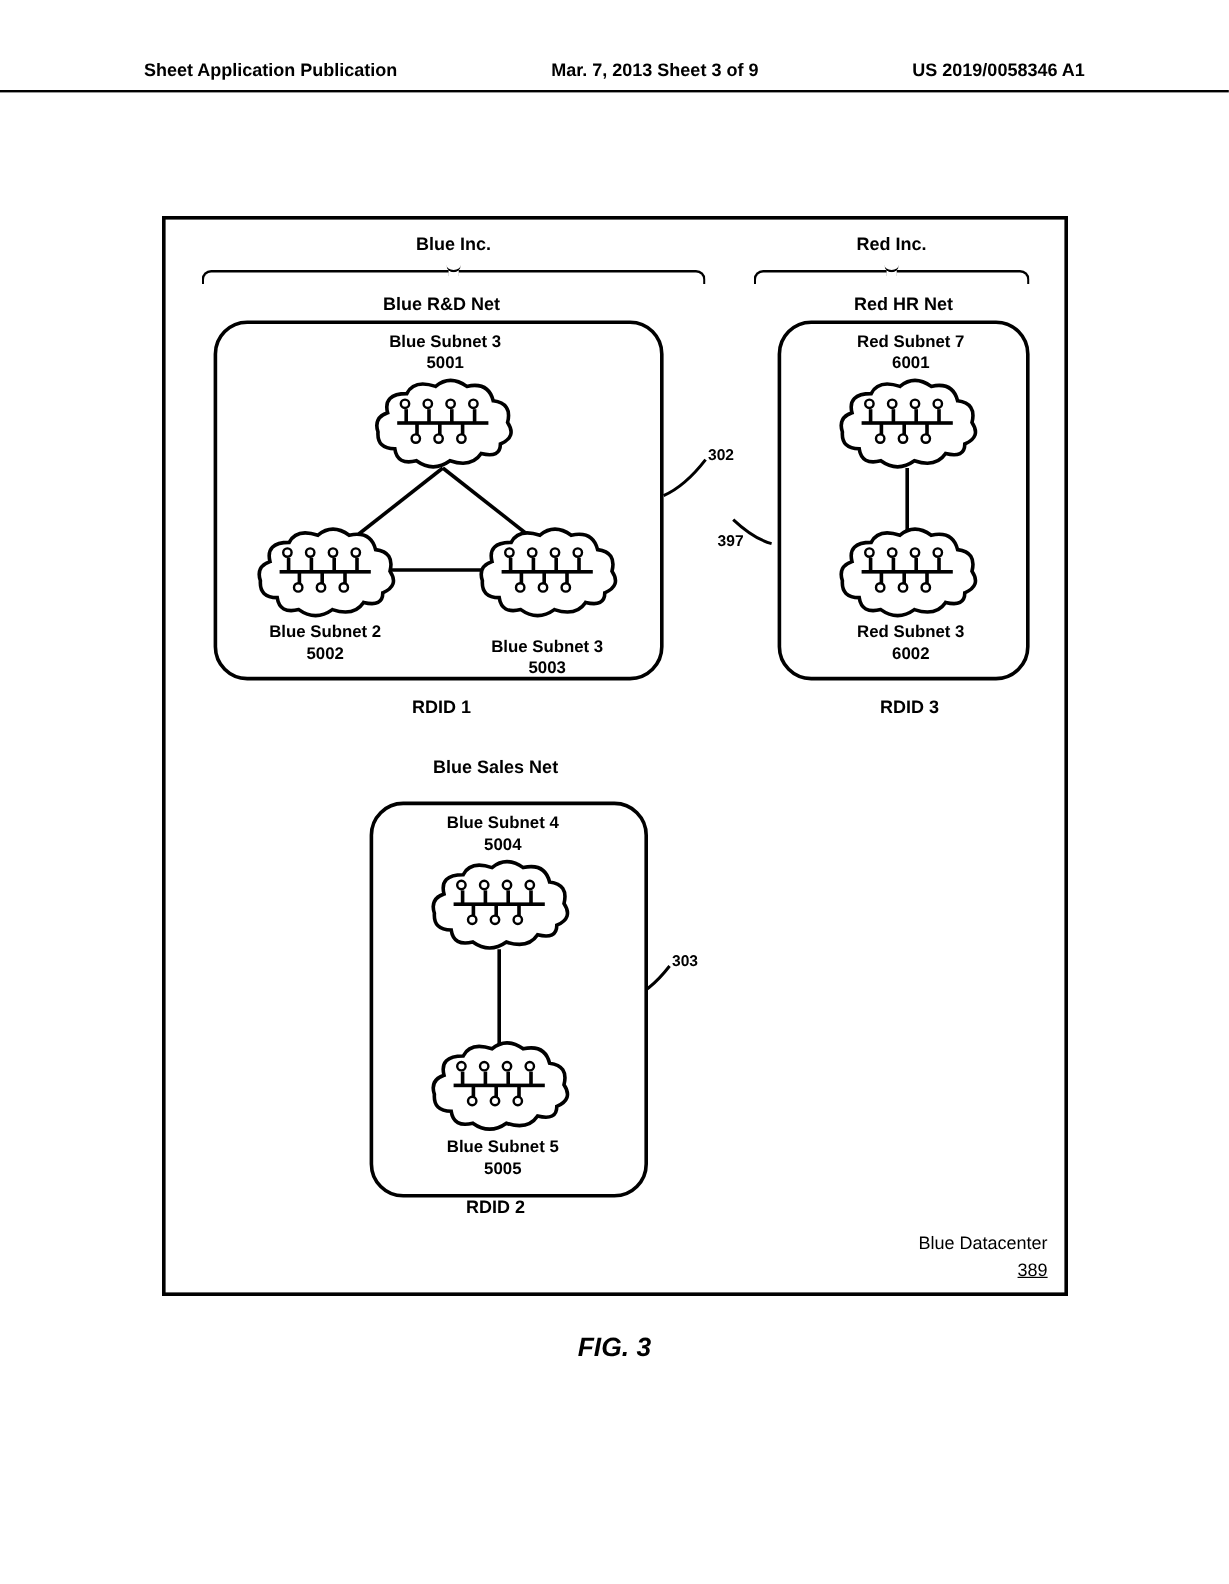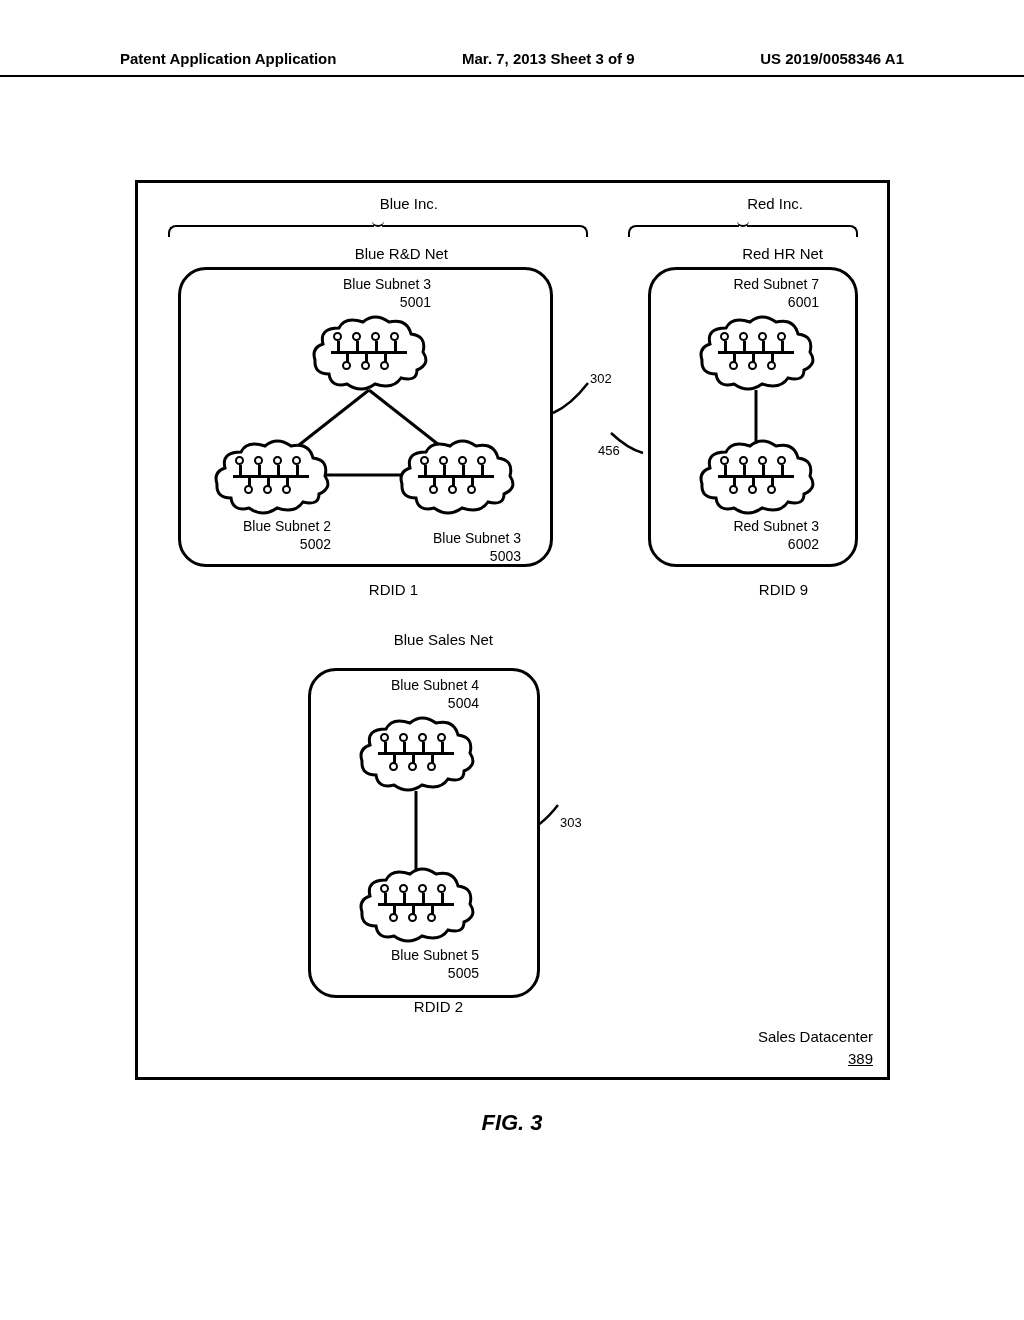--- a/index.html
+++ b/index.html
@@ -46,21 +46,21 @@
     top: 1110px;
     left: 0;
     width: 1024px;
     text-align: center;
     font-style: italic;
     font-weight: bold;
     font-size: 22px;
   }
 
   
-  .lbl { position: absolute; font-size: 15px; text-align: right; line-height: 1.25; }
+  .lbl { position: absolute; font-size: 15px; text-align: center; line-height: 1.25; font-weight: bold; }
   .lbl.small { font-size: 14px; }
   .lbl.tiny { font-size: 13px; }
 
   
   .brace { position: absolute; height: 18px; }
   .brace::before, .brace::after {
     content: "";
     position: absolute;
     border-top: 2.5px solid #000;
     width: calc(50% - 6px);
@@ -110,21 +110,21 @@
   .nodeicon .stem { position: absolute; width: 3px; background: #000; }
   .nodeicon .dot { position: absolute; width: 9px; height: 9px; border: 2.5px solid #000; border-radius: 50%; background: #fff; }
 
   .host-label { position: absolute; right: 14px; bottom: 32px; font-size: 15px; }
   .host-num { position: absolute; right: 14px; bottom: 10px; font-size: 15px; text-decoration: underline; }
 </style>
 </head>
 <body>
 
 <div class="page-header">
-  <span class="left">Patent Application Application</span>
+  <span class="left">Sheet Application Publication</span>
   <span class="center">Mar. 7, 2013  Sheet 3 of 9</span>
   <span class="right">US 2019/0058346 A1</span>
 </div>
 
 <div class="figure-wrap">
   <div class="outer-box">
 
     <div class="lbl" style="left:180px; top:12px; width:120px;">Blue Inc.</div>
     <div class="brace" style="left:30px; top:34px; width:420px;">
         <div class="nub"></div>
@@ -228,21 +228,21 @@
       </div>
     </div>
     <div class="lbl" style="left:180px; top:398px; width:100px;">RDID 1</div>
 
     <svg class="links" style="left:0;top:0;" width="755" height="900">
       <path d="M 415 230 q 18 -8 35 -30" stroke="#000" stroke-width="2.5" fill="none"></path>
       <path d="M 505 270 q -15 -4 -32 -20" stroke="#000" stroke-width="2.5" fill="none"></path>
       <path d="M 385 650 q 18 -6 35 -28" stroke="#000" stroke-width="2.5" fill="none"></path>
     </svg>
     <div class="lbl tiny" style="left:452px; top:188px;">302</div>
-    <div class="lbl tiny" style="left:460px; top:260px;">456</div>
+    <div class="lbl tiny" style="left:460px; top:260px;">397</div>
 
     <div class="lbl" style="left:545px; top:62px; width:140px;">Red HR Net</div>
     <div class="rdom" style="left:510px; top:84px; width:210px; height:300px;">
       <div class="lbl small" style="left:48px; top:6px; width:120px;">
         <span>Red Subnet 7</span><br>
         <span>6001</span>
       </div>
       <svg class="links" width="210" height="300">
         <line x1="105" y1="120" x2="105" y2="175" stroke="#000" stroke-width="3"></line>
       </svg>
@@ -288,21 +288,21 @@
   <div class="dot" style="left:11px; top:23px;"></div>
   <div class="dot" style="left:30px; top:23px;"></div>
   <div class="dot" style="left:49px; top:23px;"></div>
 </div>
         </div>
       <div class="lbl small" style="left:48px; top:248px; width:120px;">
         <span>Red Subnet 3</span><br>
         <span>6002</span>
       </div>
     </div>
-    <div class="lbl" style="left:570px; top:398px; width:100px;">RDID 9</div>
+    <div class="lbl" style="left:570px; top:398px; width:100px;">RDID 3</div>
 
     <div class="lbl" style="left:195px; top:448px; width:160px;">Blue Sales Net</div>
     <div class="rdom" style="left:170px; top:470px; width:232px; height:330px;margin-top:15px;">
       <div class="lbl small" style="left:48px; top:6px; width:120px;">
         <span>Blue Subnet 4</span><br>
         <span>5004</span>
       </div>
       <svg class="links" width="210" height="330">
         <line x1="105" y1="120" x2="105" y2="200" stroke="#000" stroke-width="3"></line>
       </svg>
@@ -349,20 +349,20 @@
   <div class="dot" style="left:30px; top:23px;"></div>
   <div class="dot" style="left:49px; top:23px;"></div>
 </div>
         </div>
       <div class="lbl small" style="left:48px; top:276px; width:120px;">
         <span>Blue Subnet 5</span><br>
         <span>5005</span>
       </div>
     </div>
     <div class="lbl" style="left:225px; top:815px; width:100px;">RDID 2</div>
-    <div class="lbl tiny" style="left:422px; top:632px;">303</div>
-
-    <div class="host-label">Sales Datacenter</div>
+    <div class="lbl tiny" style="left:422px; top:610px;">303</div>
+
+    <div class="host-label">Blue Datacenter</div>
     <div class="host-num">389</div>
   </div>
 </div>
 
 <div class="fig-caption">FIG.  3</div>
 
 </body></html>

